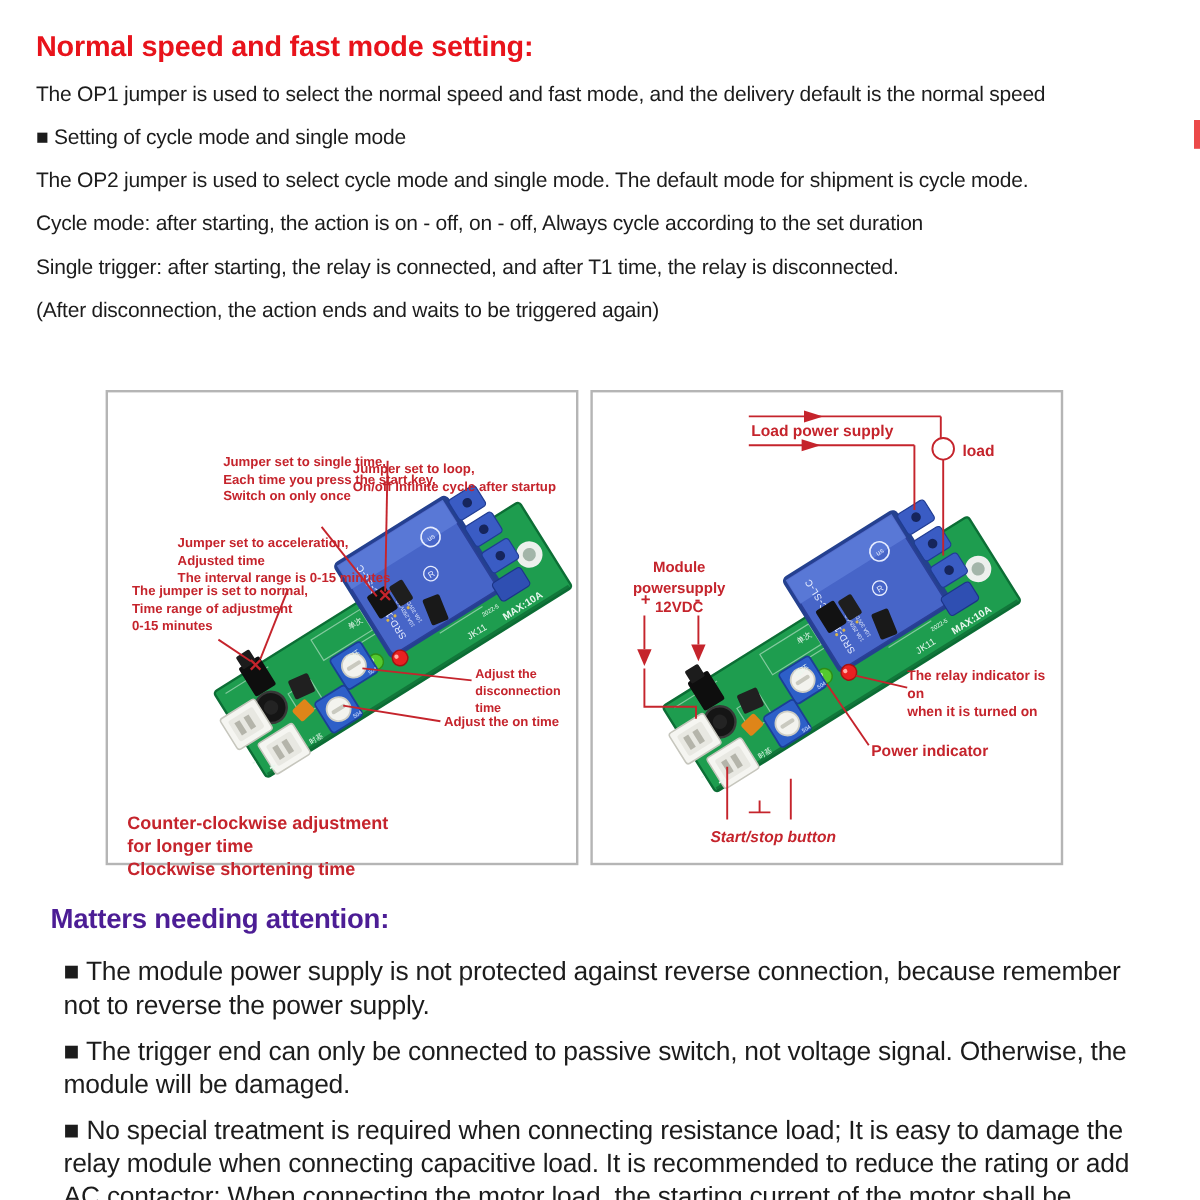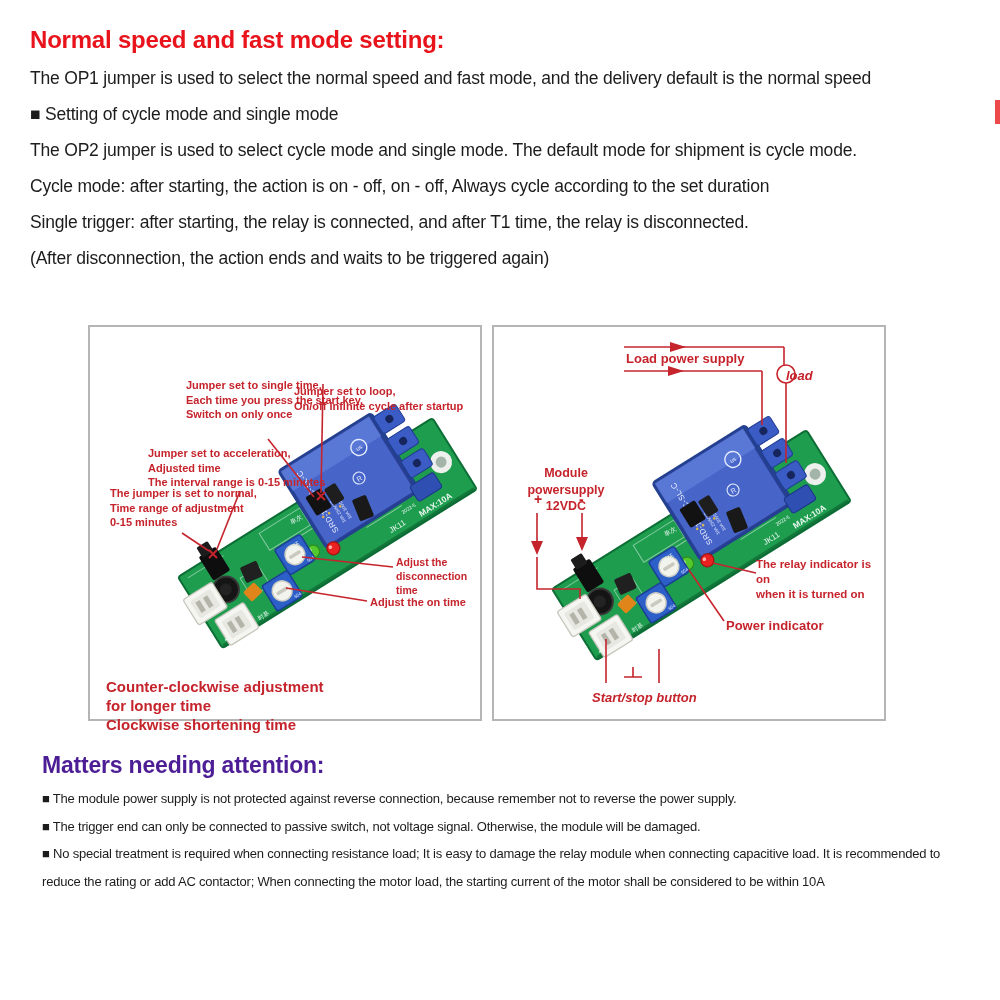--- a/index.html
+++ b/index.html
@@ -26,21 +26,21 @@
   .panel svg{position:absolute;left:0;top:0;}
   .lbl{
     position:absolute;color:#c5242c;font-weight:600;
     white-space:pre-line;line-height:1.32;
   }
   .h2{
     position:absolute;left:42px;top:752px;
     font-size:23px;font-weight:bold;color:#4c1d95;letter-spacing:-0.2px;
   }
   .bullets{position:absolute;left:42px;top:785px;width:918px;}
-  .bullets p{margin:0;font-size:13px;line-height:27.5px;color:#1c1c1c;letter-spacing:-0.2px;}
+  .bullets p{margin:11px;font-size:22px;line-height:27.5px;color:#1c1c1c;letter-spacing:-0.2px;}
   .edge-mark{
     position:absolute;right:0;top:100px;width:5px;height:24px;background:#ec4a4a;
   }
 </style>
 </head>
 <body>
 
 <div class="h1">Normal speed and fast mode setting:</div>
 
 <div class="paras">
@@ -289,21 +289,21 @@
       <polygon points="82,210 94,210 88,224" fill="#c5242c" stroke="none"></polygon>
       <path d="M43 230 V262 H86 V272"></path>
       <path d="M112 312 V356"></path>
       <path d="M165 322 V356"></path>
       <path d="M130 350 H148 M139 340 V350"></path>
       <line x1="219" y1="236" x2="262" y2="246"></line>
       <line x1="195" y1="243" x2="230" y2="294"></line>
     </g>
   </svg>
   <div class="lbl" style="left:132px;top:23px;font-size:13px;">Load power supply</div>
-  <div class="lbl" style="left:292px;top:40px;font-size:13px;font-style:italic;">load</div>
+  <div class="lbl" style="left:308px;top:40px;font-size:13px;">load</div>
   <div class="lbl" style="left:14px;top:138px;font-size:12.5px;width:116px;text-align:center;">Module powersupply
 12VDC</div>
   <div class="lbl" style="left:40px;top:163px;font-size:14px;font-weight:700;">+</div>
   <div class="lbl" style="left:85px;top:163px;font-size:14px;font-weight:700;">-</div>
   <div class="lbl" style="left:262px;top:230px;font-size:11.5px;">The relay indicator is on
 when it is turned on</div>
   <div class="lbl" style="left:232px;top:290px;font-size:13px;">Power indicator</div>
   <div class="lbl" style="left:98px;top:362px;font-size:13px;font-style:italic;">Start/stop button</div>
 </div>
 

